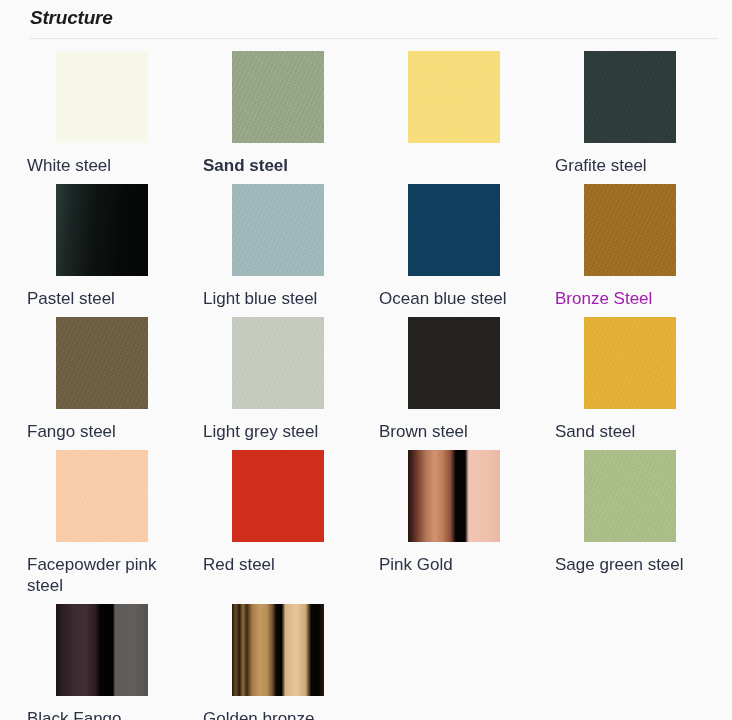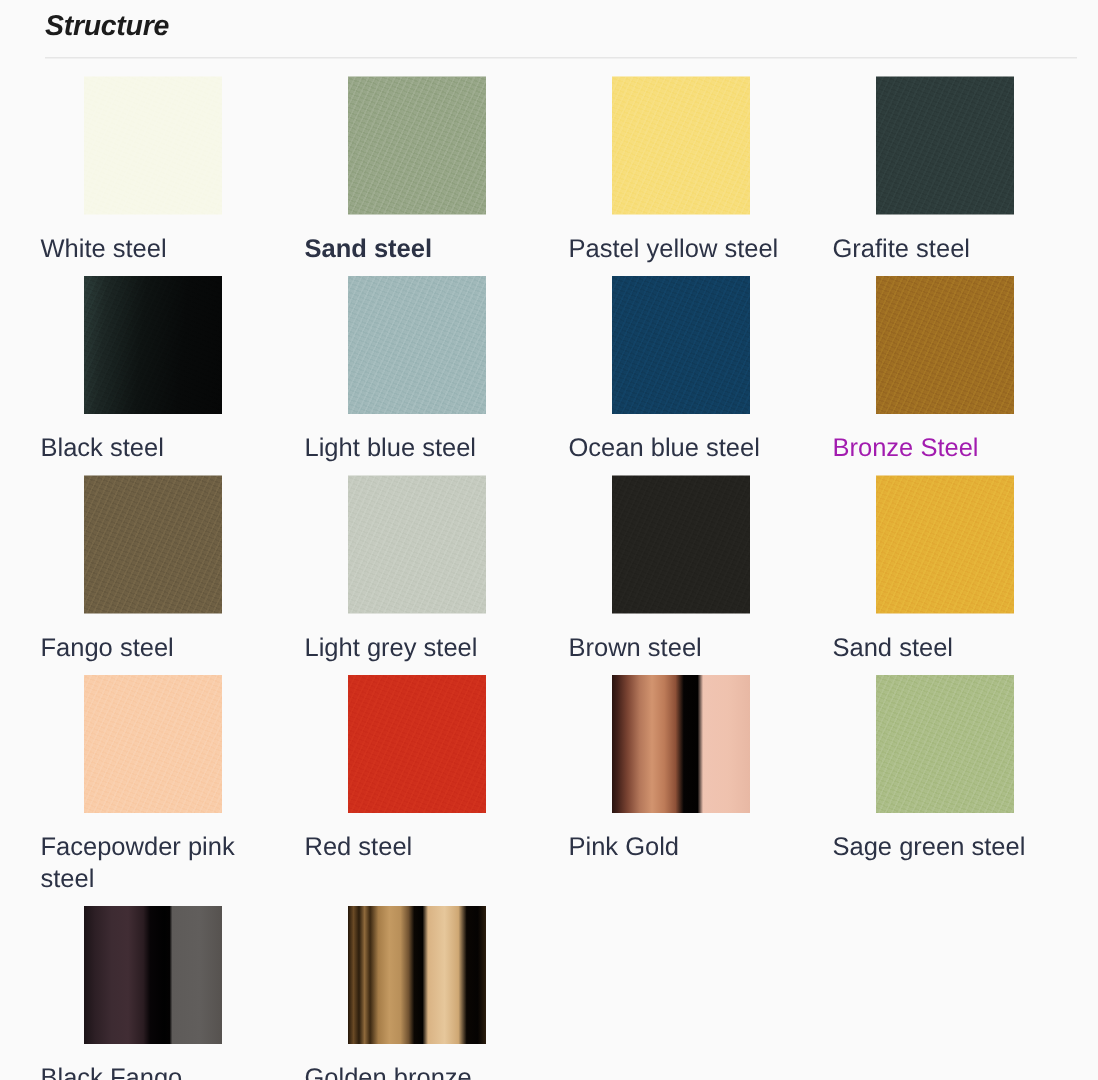--- a/index.html
+++ b/index.html
@@ -118,29 +118,28 @@
       <div class="swatch-cell">
         <div class="swatch-chip matte" style="background: rgb(247, 248, 232);"></div>
         <div class="swatch-label" style="color: rgb(44, 50, 69);">White steel</div>
       </div>
       <div class="swatch-cell">
         <div class="swatch-chip matte" style="background: rgb(147, 163, 131);"></div>
         <div class="swatch-label" style="color: rgb(44, 50, 69); font-weight: bold;">Sand steel</div>
       </div>
       <div class="swatch-cell">
         <div class="swatch-chip matte" style="background: rgb(247, 221, 119);"></div>
-        <div class="swatch-label" style="color: rgb(44, 50, 69);">Pastel yellow steel</div>
       </div>
       <div class="swatch-cell">
         <div class="swatch-chip matte" style="background: rgb(44, 58, 57);"></div>
         <div class="swatch-label" style="color: rgb(44, 50, 69);">Grafite steel</div>
       </div>
       <div class="swatch-cell">
         <div class="swatch-chip matte" style="background: linear-gradient(95deg, rgb(42, 58, 55) 0%, rgb(27, 37, 35) 16%, rgb(13, 18, 17) 42%, rgb(7, 9, 9) 70%, rgb(5, 6, 6) 100%);"></div>
-        <div class="swatch-label" style="color: rgb(44, 50, 69);">Black steel</div>
+        <div class="swatch-label" style="color: rgb(44, 50, 69);">Pastel steel</div>
       </div>
       <div class="swatch-cell">
         <div class="swatch-chip matte" style="background: rgb(156, 182, 183);"></div>
         <div class="swatch-label" style="color: rgb(44, 50, 69);">Light blue steel</div>
       </div>
       <div class="swatch-cell">
         <div class="swatch-chip matte" style="background: rgb(16, 60, 92);"></div>
         <div class="swatch-label" style="color: rgb(44, 50, 69);">Ocean blue steel</div>
       </div>
       <div class="swatch-cell">

